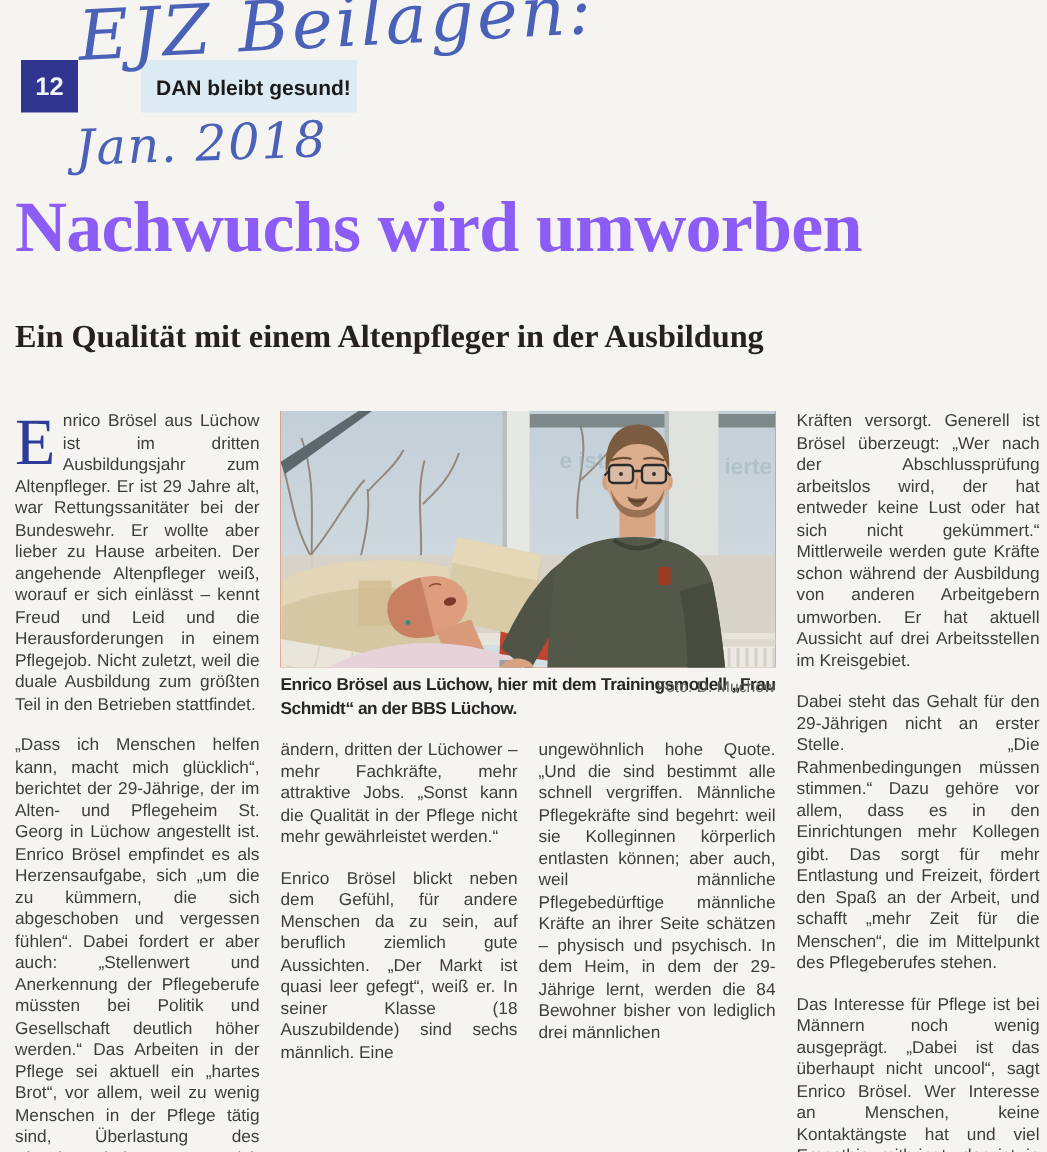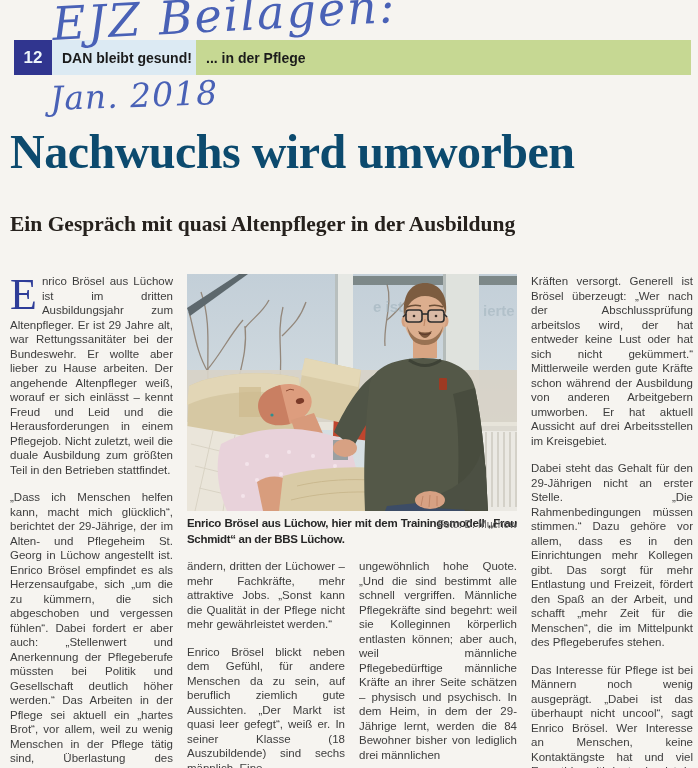--- a/index.html
+++ b/index.html
@@ -17,38 +17,38 @@
     font-style:italic;
     color:#3b55b2;
     z-index:5;
     white-space:nowrap;
     opacity:.92;
   }
   .hw-top{left:52px;top:-12px;font-size:46px;transform:rotate(-3deg);letter-spacing:2px;}
   .hw-date{left:50px;top:76px;font-size:33px;transform:rotate(-2deg);letter-spacing:1px;}
   
   .header-bar{
-    position:absolute;left:0;top:40px;width:691px;height:35px;
+    position:absolute;left:0;top:40px;width:636px;height:35px;
     display:flex;align-items:stretch;z-index:1;
   }
   .header-spacer{width:14px;}
   .page-num{
     width:38px;background:#30358f;color:#eef6fb;
     font-weight:bold;font-size:17px;
     display:flex;align-items:center;justify-content:center;
   }
-  .band{display:flex;align-items:center;font-weight:bold;font-size:14px;color:#1b1b1b;}
+  .band{display:flex;align-items:center;font-weight:bold;font-size:14px;color:#1b1b1b;margin-left:42px;}
   .band-blue{width:144px;background:#dceaf3;padding-left:10px;box-sizing:border-box;}
   .band-green{flex:1;background:#c6d893;padding-left:10px;box-sizing:border-box;}
   
   .title{
     position:absolute;left:10px;top:126px;width:688px;margin:0;
     font-family:"Liberation Serif",serif;
     font-weight:bold;font-size:48px;line-height:1.1;
-    color:#0c4a6e;letter-spacing:-.5px;
+    color:#8b5cf6;letter-spacing:-.5px;
   }
   .subtitle{
     position:absolute;left:10px;top:212px;width:688px;margin:0;
     font-family:"Liberation Serif",serif;
     font-weight:bold;font-size:21.5px;
     color:#26211d;
   }
   
   .body-grid{
     position:absolute;left:10px;top:274px;width:683px;
@@ -66,21 +66,21 @@
   .para:last-child{margin-bottom:0;}
   .dropcap{
     float:left;
     font-family:"Liberation Serif",serif;
     font-size:44px;line-height:38px;
     color:#2e3c98;
     margin:2px 5px 0 0;
   }
   
   .photo{
-    width:330px;height:237px;
+    width:330px;height:171px;
     background:#c2410c;
     position:relative;
     overflow:hidden;
   }
   .photo svg{display:block;}
   .caption{
     position:relative;
     width:330px;margin-top:5px;
     font-size:11.5px;line-height:15.5px;
     font-weight:bold;color:#272727;
@@ -99,29 +99,26 @@
 <div class="page">
 
   <div class="hw hw-top">EJZ Beilagen:</div>
 
   <div class="header-bar">
     <div class="header-spacer"></div>
     <div class="page-num">12</div>
     <div class="band band-blue">
       <span>DAN bleibt gesund!</span>
     </div>
-    <div class="band band-green">
-      <span>... in der Pflege</span>
-    </div>
   </div>
 
   <div class="hw hw-date">Jan. 2018</div>
 
   <h1 class="title">Nachwuchs wird umworben</h1>
-  <h2 class="subtitle">Ein Gespräch mit quasi Altenpfleger in der Ausbildung</h2>
+  <h2 class="subtitle">Ein Qualität mit einem Altenpfleger in der Ausbildung</h2>
 
   <div class="body-grid">
 
     <div class="col-1">
       <p class="para"><span class="dropcap">E</span><span>nrico Brösel aus Lüchow ist im dritten Ausbildungsjahr zum Altenpfleger. Er ist 29 Jahre alt, war Rettungssanitäter bei der Bundeswehr. Er wollte aber lieber zu Hause arbeiten. Der angehende Altenpfleger weiß, worauf er sich einlässt – kennt Freud und Leid und die Herausforderungen in einem Pflegejob. Nicht zuletzt, weil die duale Ausbildung zum größten Teil in den Betrieben stattfindet.</span></p>
       <p class="para">„Dass ich Menschen helfen kann, macht mich glücklich“, berichtet der 29-Jährige, der im Alten- und Pflegeheim St. Georg in Lüchow angestellt ist. Enrico Brösel empfindet es als Herzensaufgabe, sich „um die zu kümmern, die sich abgeschoben und vergessen fühlen“. Dabei fordert er aber auch: „Stellenwert und Anerkennung der Pflegeberufe müssten bei Politik und Gesellschaft deutlich höher werden.“ Das Arbeiten in der Pflege sei aktuell ein „hartes Brot“, vor allem, weil zu wenig Menschen in der Pflege tätig sind, Überlastung des Einzelnen droht. Da muss sich was</p>
     </div>
 
     <div class="center-block">
       <div class="photo">

